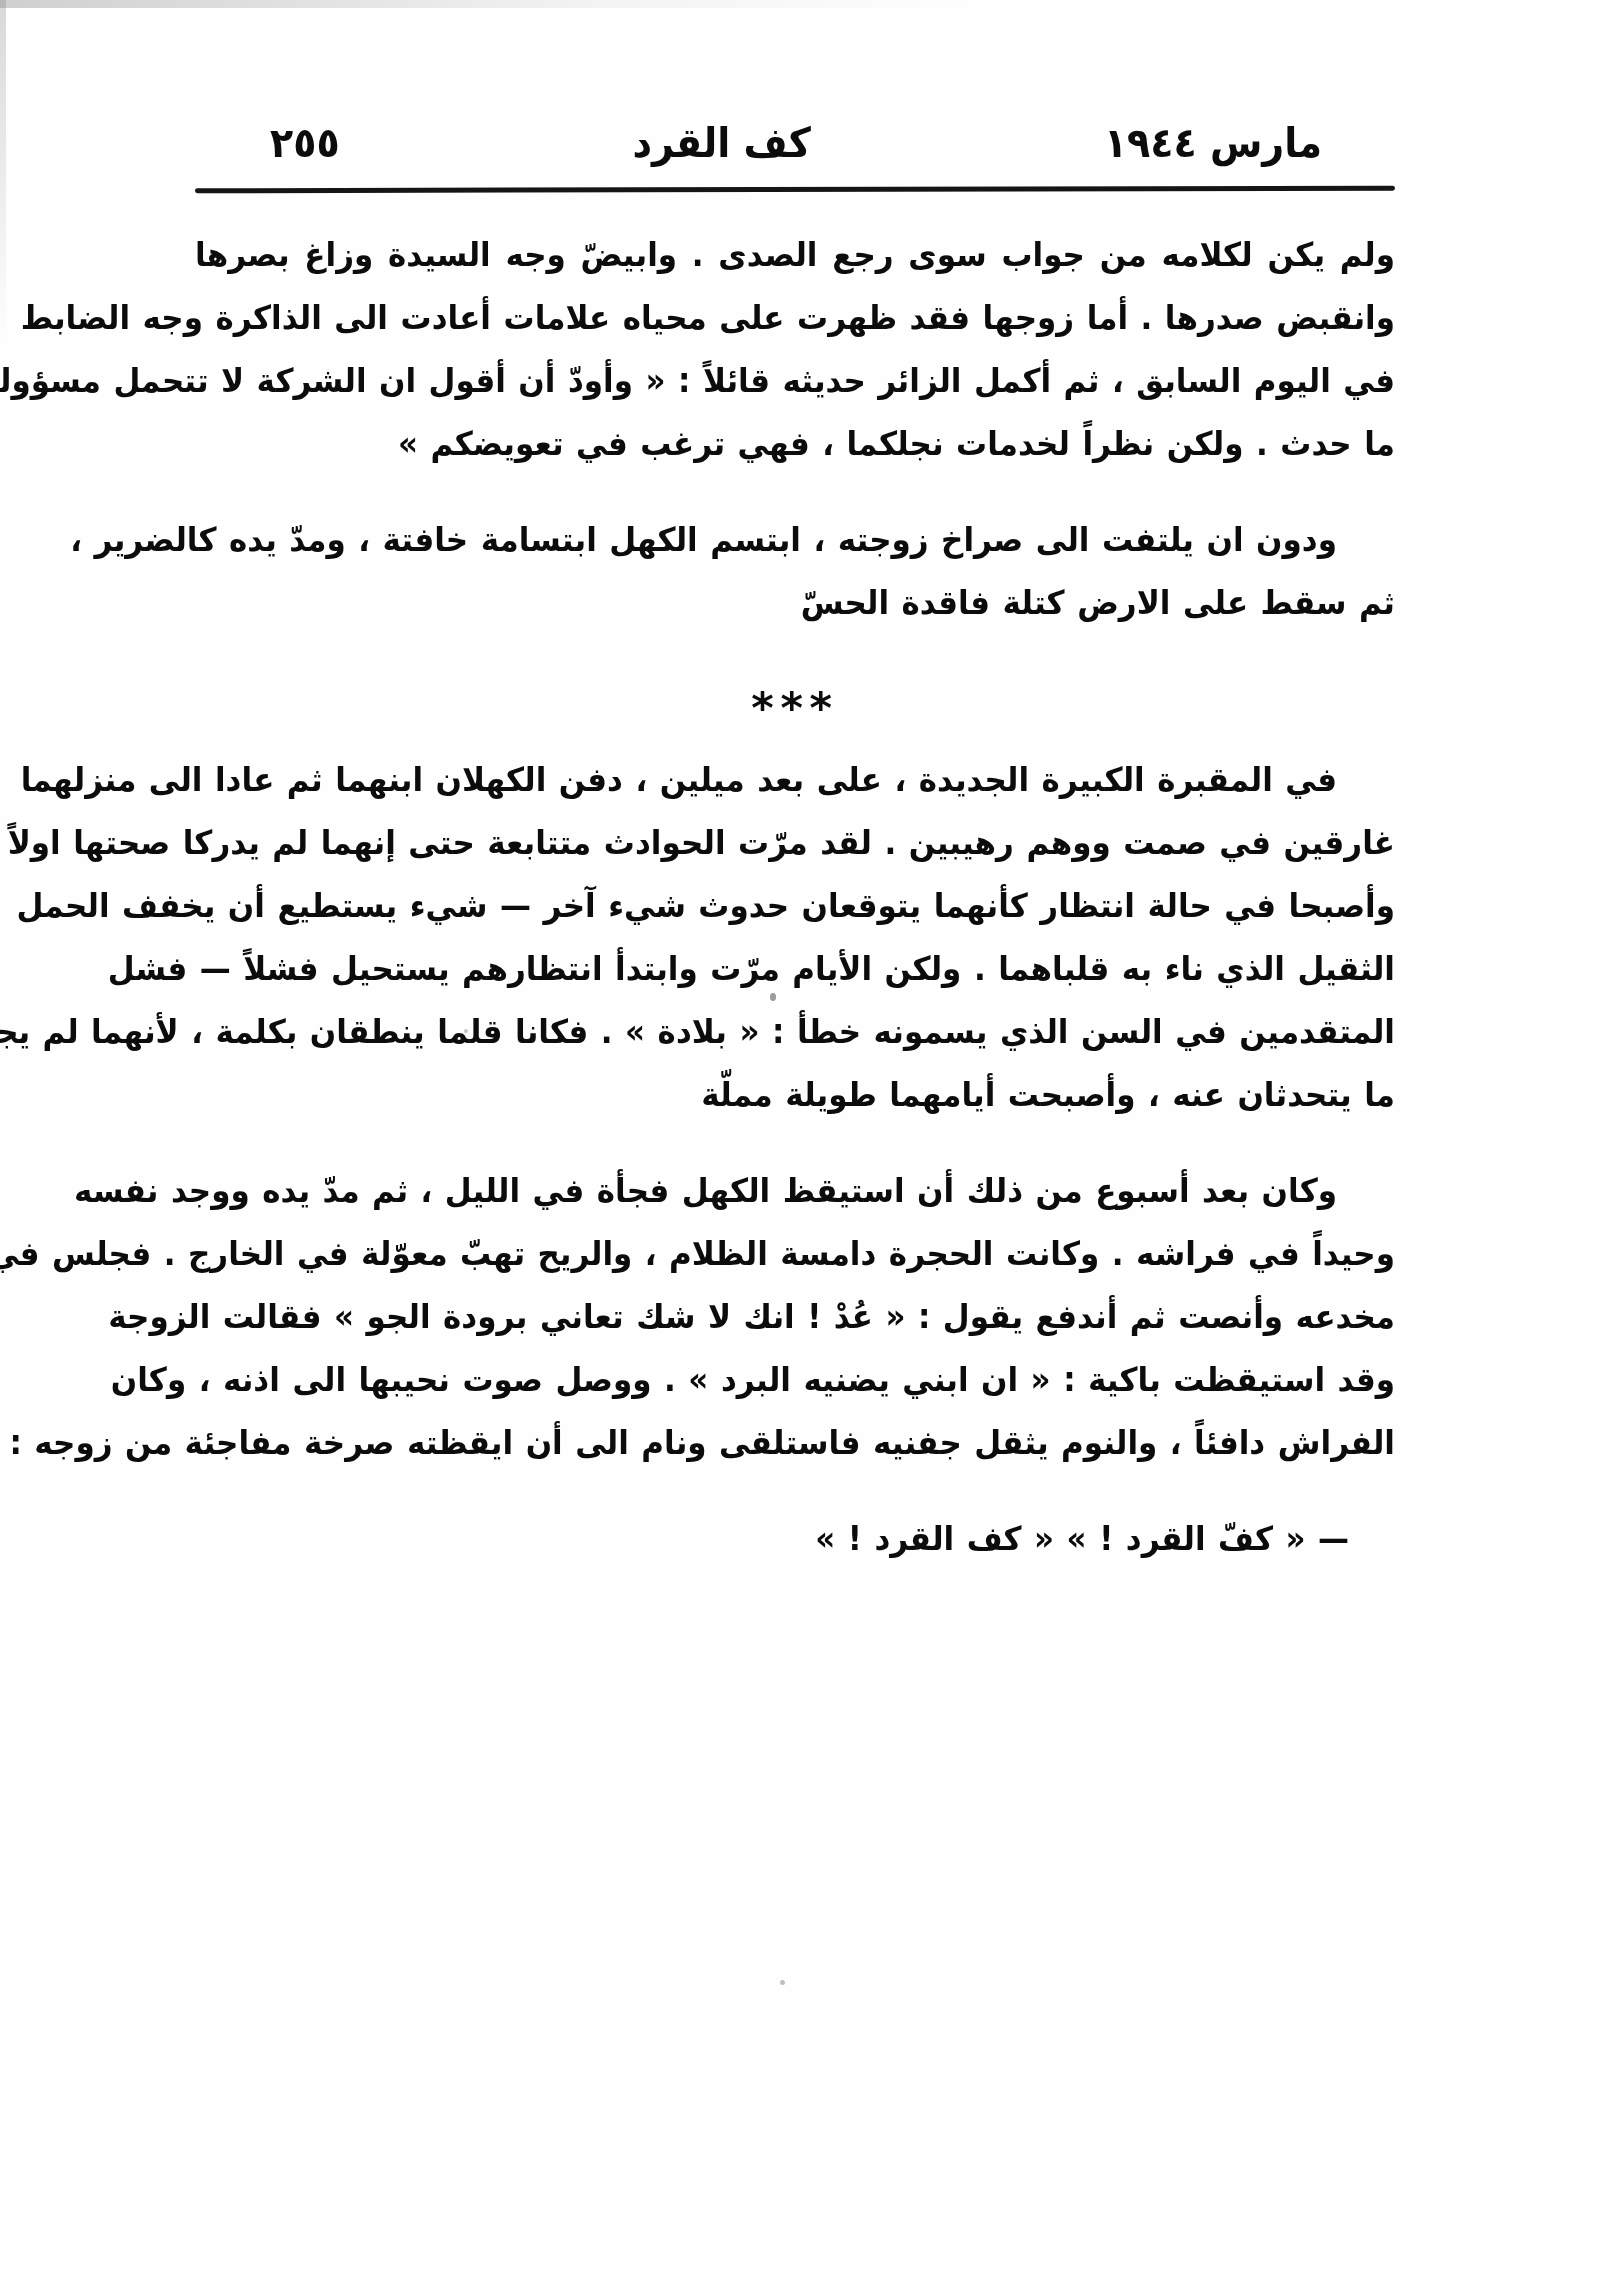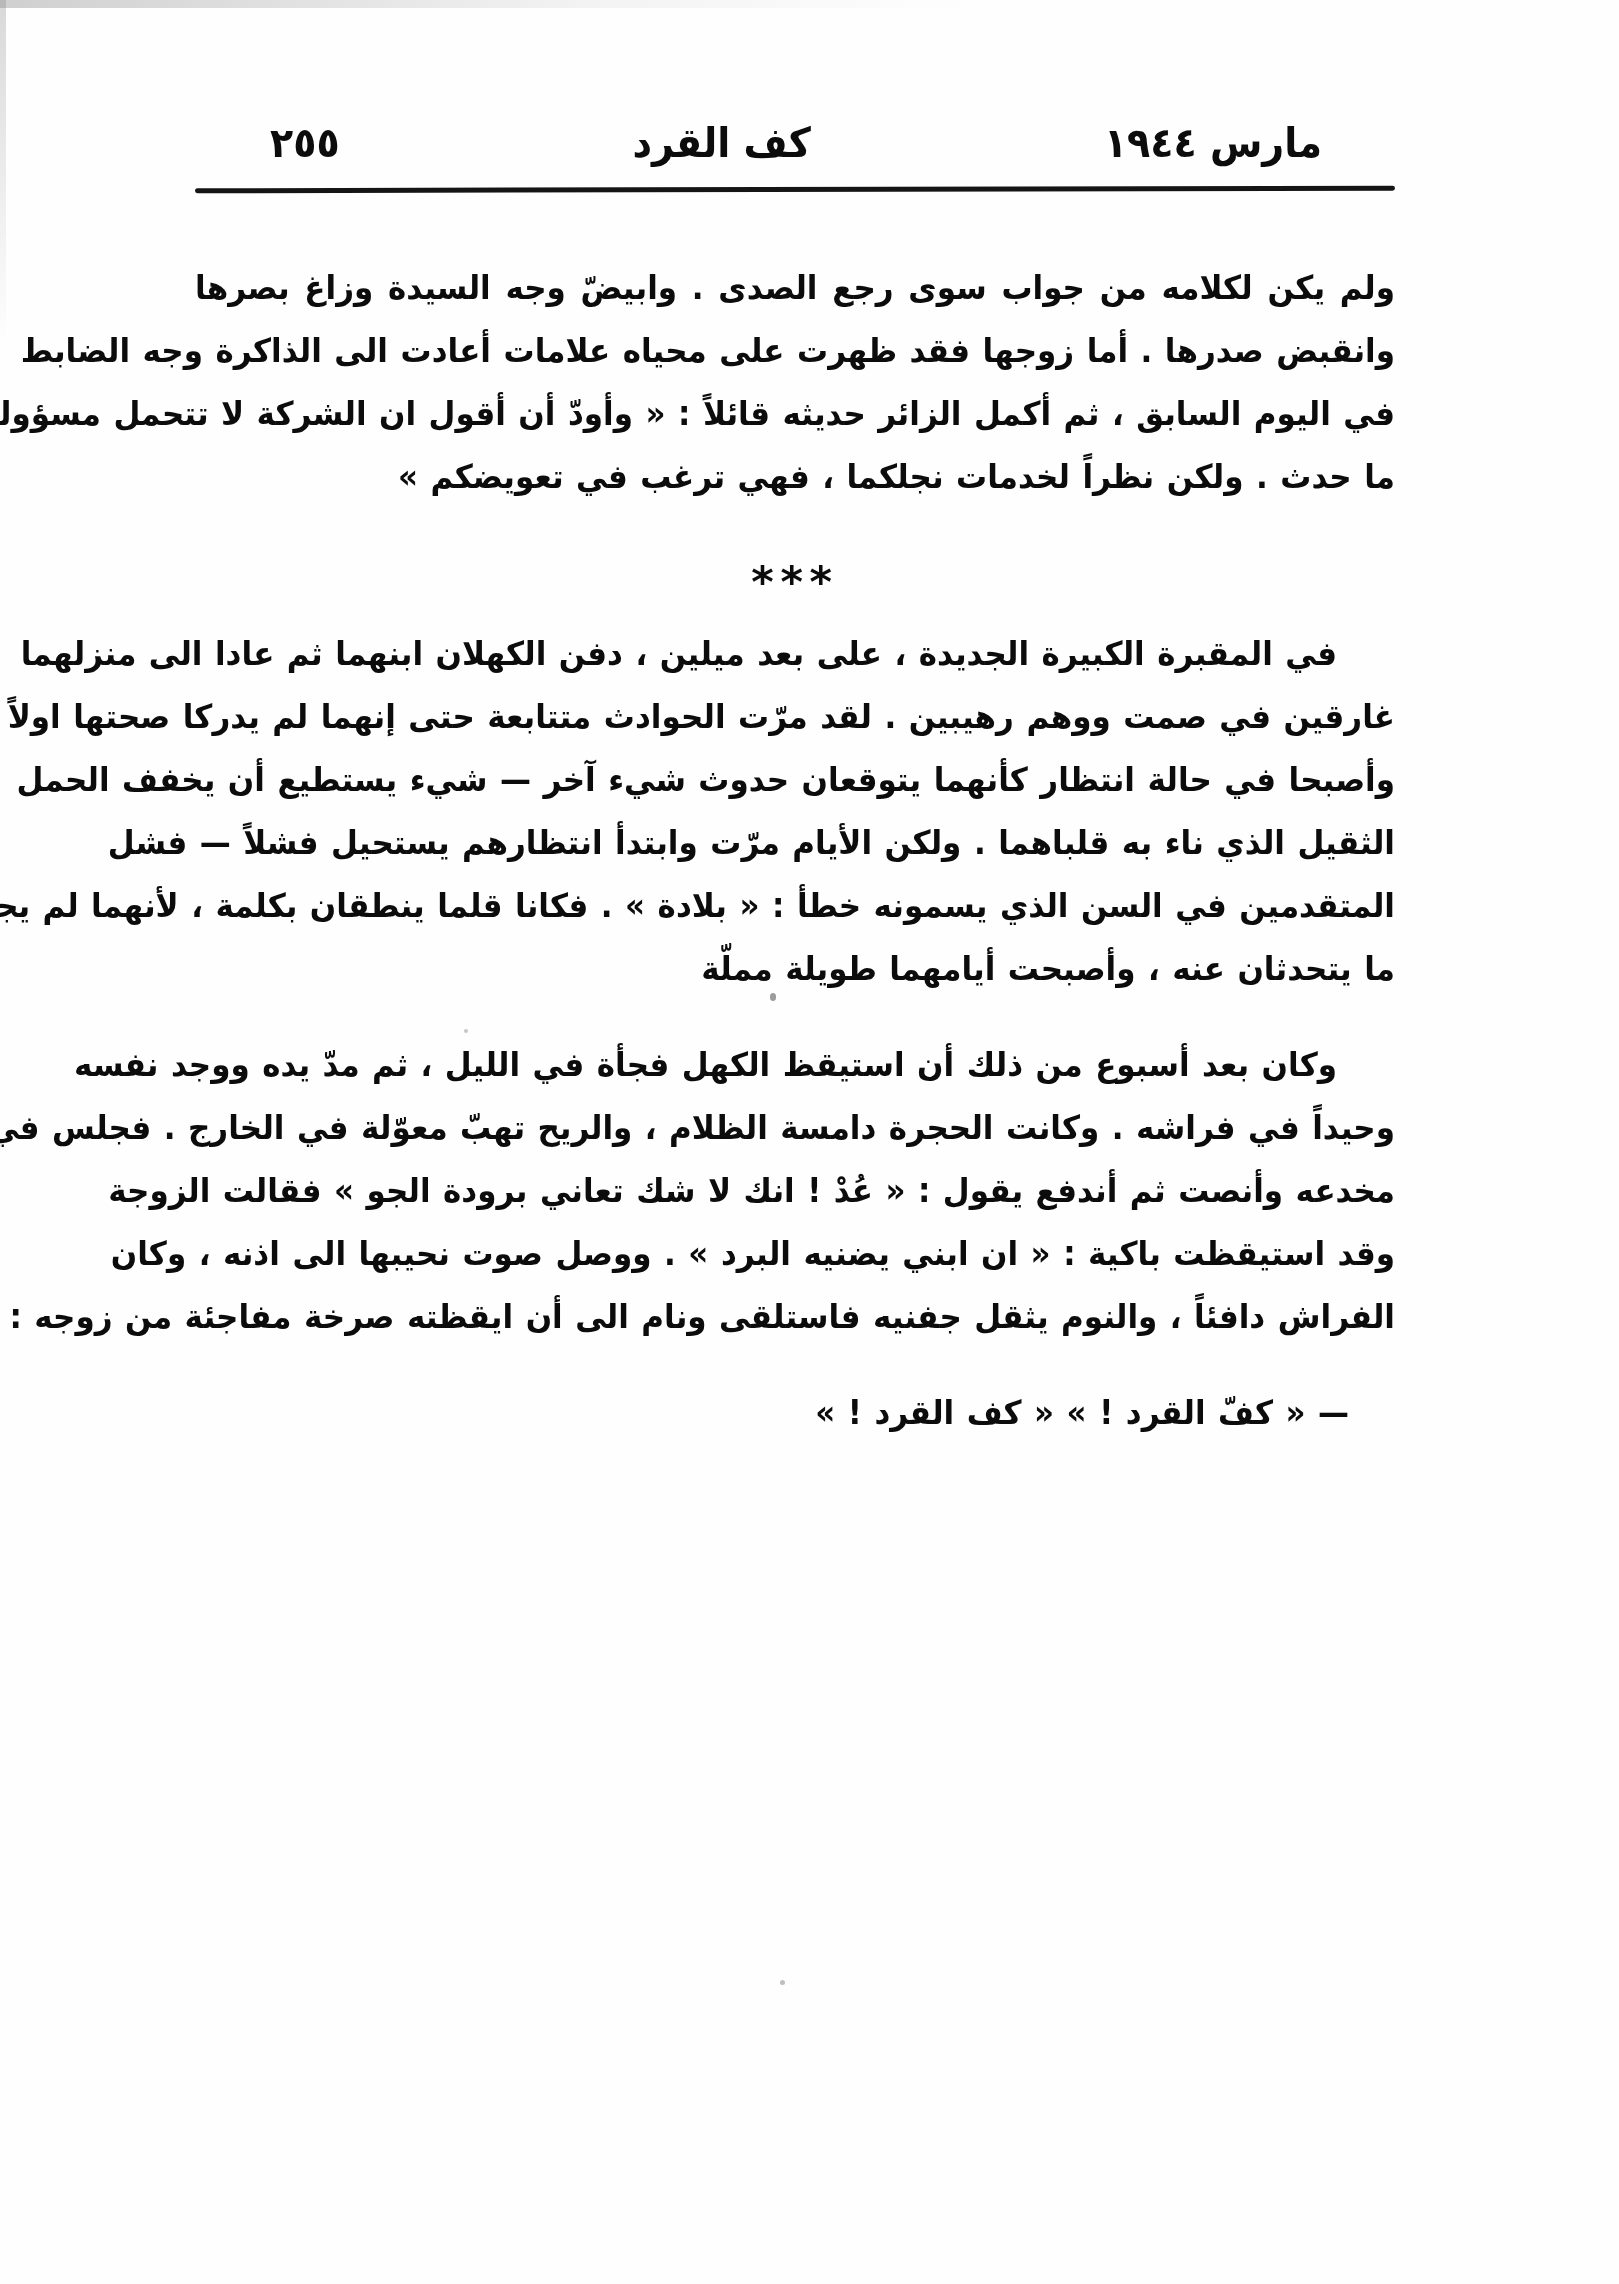--- a/index.html
+++ b/index.html
@@ -53,22 +53,21 @@
   .h-title  { transform: scaleY(1.08); }
   .h-num    { transform: scaleY(1.08); }
   .rule {
     margin-top: 21.5px;
     height: 5px;
     background: #151515;
     border-radius: 2.5px;
     transform: rotate(-0.12deg);
   }
   .story {
-    padding-top: 16px;
-    margin-top: 48px;
+    padding-top: 31px;
   }
   .para {
     margin: 0 0 33px 0;
   }
   .line {
     font-size: 31px;
     font-weight: 700;
     line-height: 63px;
     white-space: nowrap;
     word-spacing: 1.7px;
@@ -122,20 +121,24 @@
     <div class="rule"></div>
 
     <main class="story">
 
     <div class="para prose">
           <div class="line fill">ولم يكن لكلامه من جواب سوى رجع الصدى . وابيضّ وجه السيدة وزاغ بصرها</div>
           <div class="line fill">وانقبض صدرها . أما زوجها فقد ظهرت على محياه علامات أعادت الى الذاكرة وجه الضابط</div>
           <div class="line fill">في اليوم السابق ، ثم أكمل الزائر حديثه قائلاً : « وأودّ أن أقول ان الشركة لا تتحمل مسؤولية</div>
           <div class="line">ما حدث . ولكن نظراً لخدمات نجلكما ، فهي ترغب في تعويضكم »</div>
         </div>
+        <div class="para prose indent">
+          <div class="line fill">ودون ان يلتفت الى صراخ زوجته ، ابتسم الكهل ابتسامة خافتة ، ومدّ يده كالضرير ،</div>
+          <div class="line">ثم سقط على الارض كتلة فاقدة الحسّ</div>
+        </div>
         <div class="para separator">
           <div class="line">***</div>
         </div>
         <div class="para prose indent">
           <div class="line fill">في المقبرة الكبيرة الجديدة ، على بعد ميلين ، دفن الكهلان ابنهما ثم عادا الى منزلهما</div>
           <div class="line fill">غارقين في صمت ووهم رهيبين . لقد مرّت الحوادث متتابعة حتى إنهما لم يدركا صحتها اولاً</div>
           <div class="line fill">وأصبحا في حالة انتظار كأنهما يتوقعان حدوث شيء آخر — شيء يستطيع أن يخفف الحمل</div>
           <div class="line fill">الثقيل الذي ناء به قلباهما . ولكن الأيام مرّت وابتدأ انتظارهم يستحيل فشلاً — فشل</div>
           <div class="line fill">المتقدمين في السن الذي يسمونه خطأ : « بلادة » . فكانا قلما ينطقان بكلمة ، لأنهما لم يجدا</div>
           <div class="line">ما يتحدثان عنه ، وأصبحت أيامهما طويلة مملّة</div>

